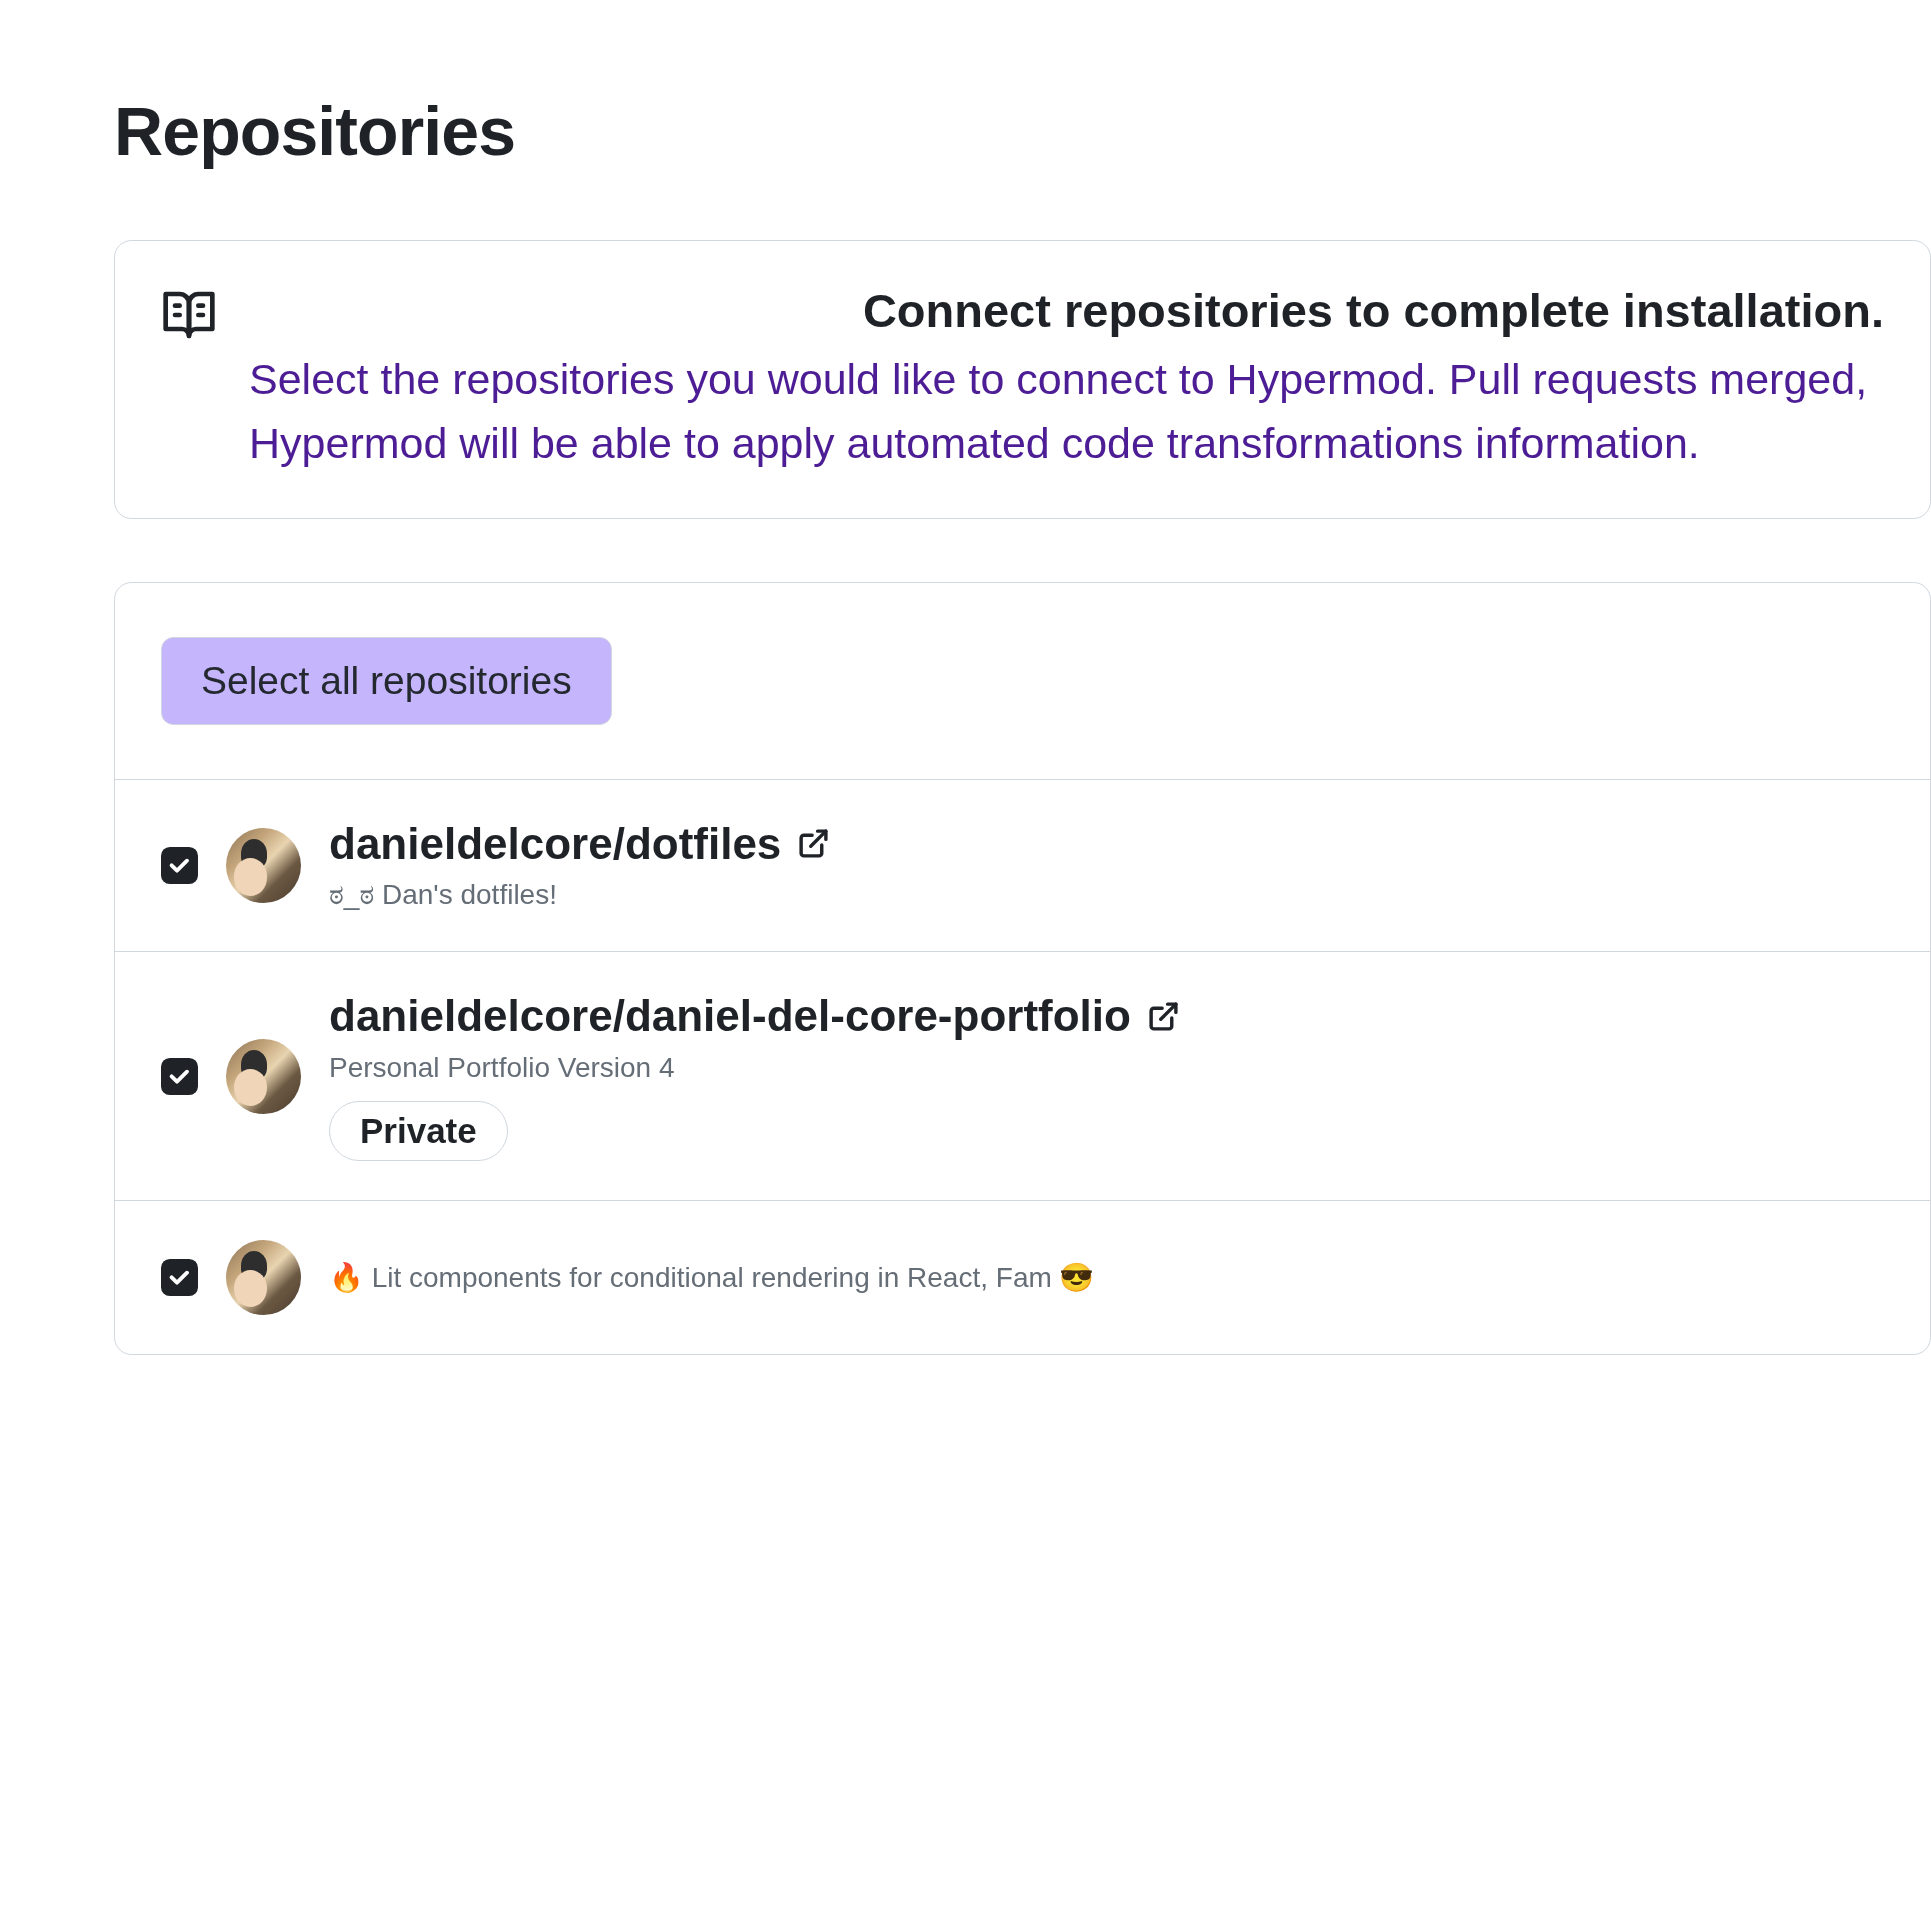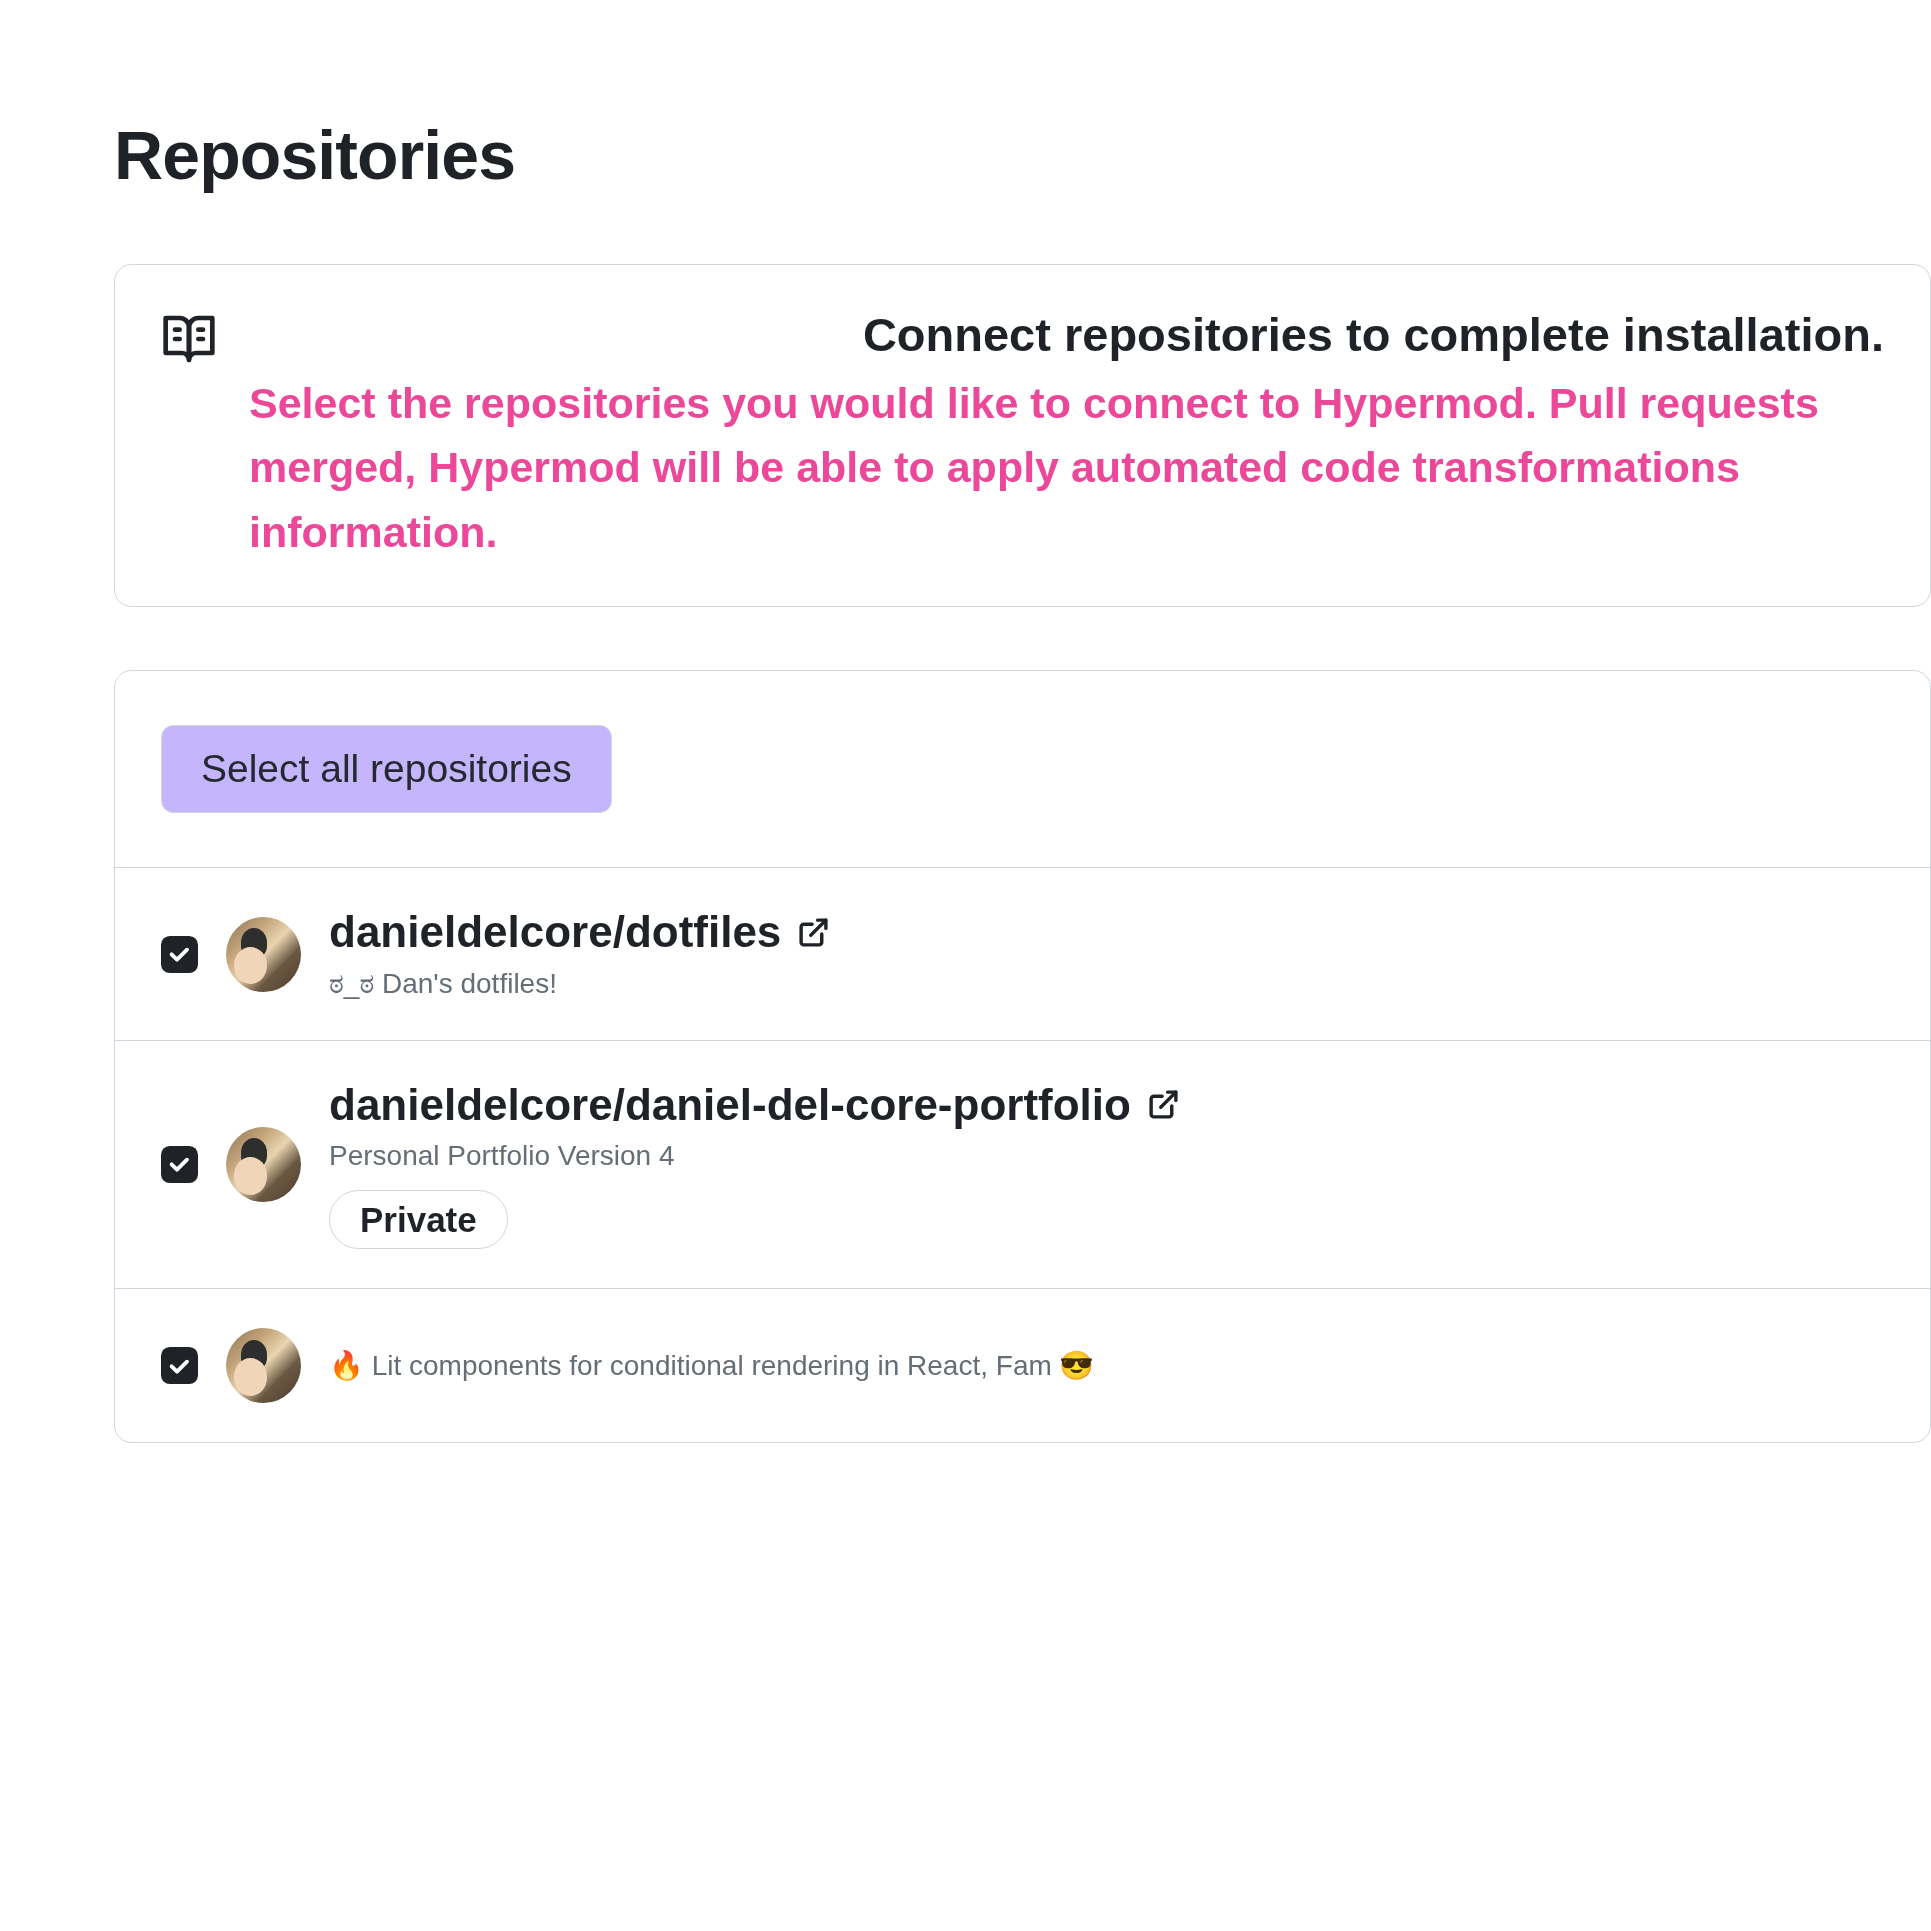--- a/index.html
+++ b/index.html
@@ -11,21 +11,21 @@
     body {
       font-family: -apple-system, BlinkMacSystemFont, "Segoe UI", Helvetica, Arial, sans-serif;
       background: #ffffff;
       color: #1f2328;
       padding: 0;
       width: 1931px;
       height: 1931px;
     }
     
     .container {
-      padding: 116px 0 0 114px;
+      padding: 92px 0 0 114px;
     }
     
     .page-title {
       font-size: 68px;
       font-weight: 700;
       color: #1f2328;
       margin-bottom: 70px;
       letter-spacing: -0.9px;
     }
     
@@ -57,23 +57,22 @@
     .info-title {
       font-size: 47px;
       font-weight: 600;
       color: #1f2328;
       margin-bottom: 8.8px;
       text-align: right;
     }
     
     .info-description {
       font-size: 43px;
-      color: #ec4899;
+      color: #4c1d95;
       line-height: 1.5;
-      font-weight: bold;
     }
     
     .repo-list-card {
       border: 1.8px solid #d0d7de;
       border-radius: 17.6px;
       overflow: hidden;
     }
     
     .select-all-section {
       padding: 54px 46px 54px 46px;

